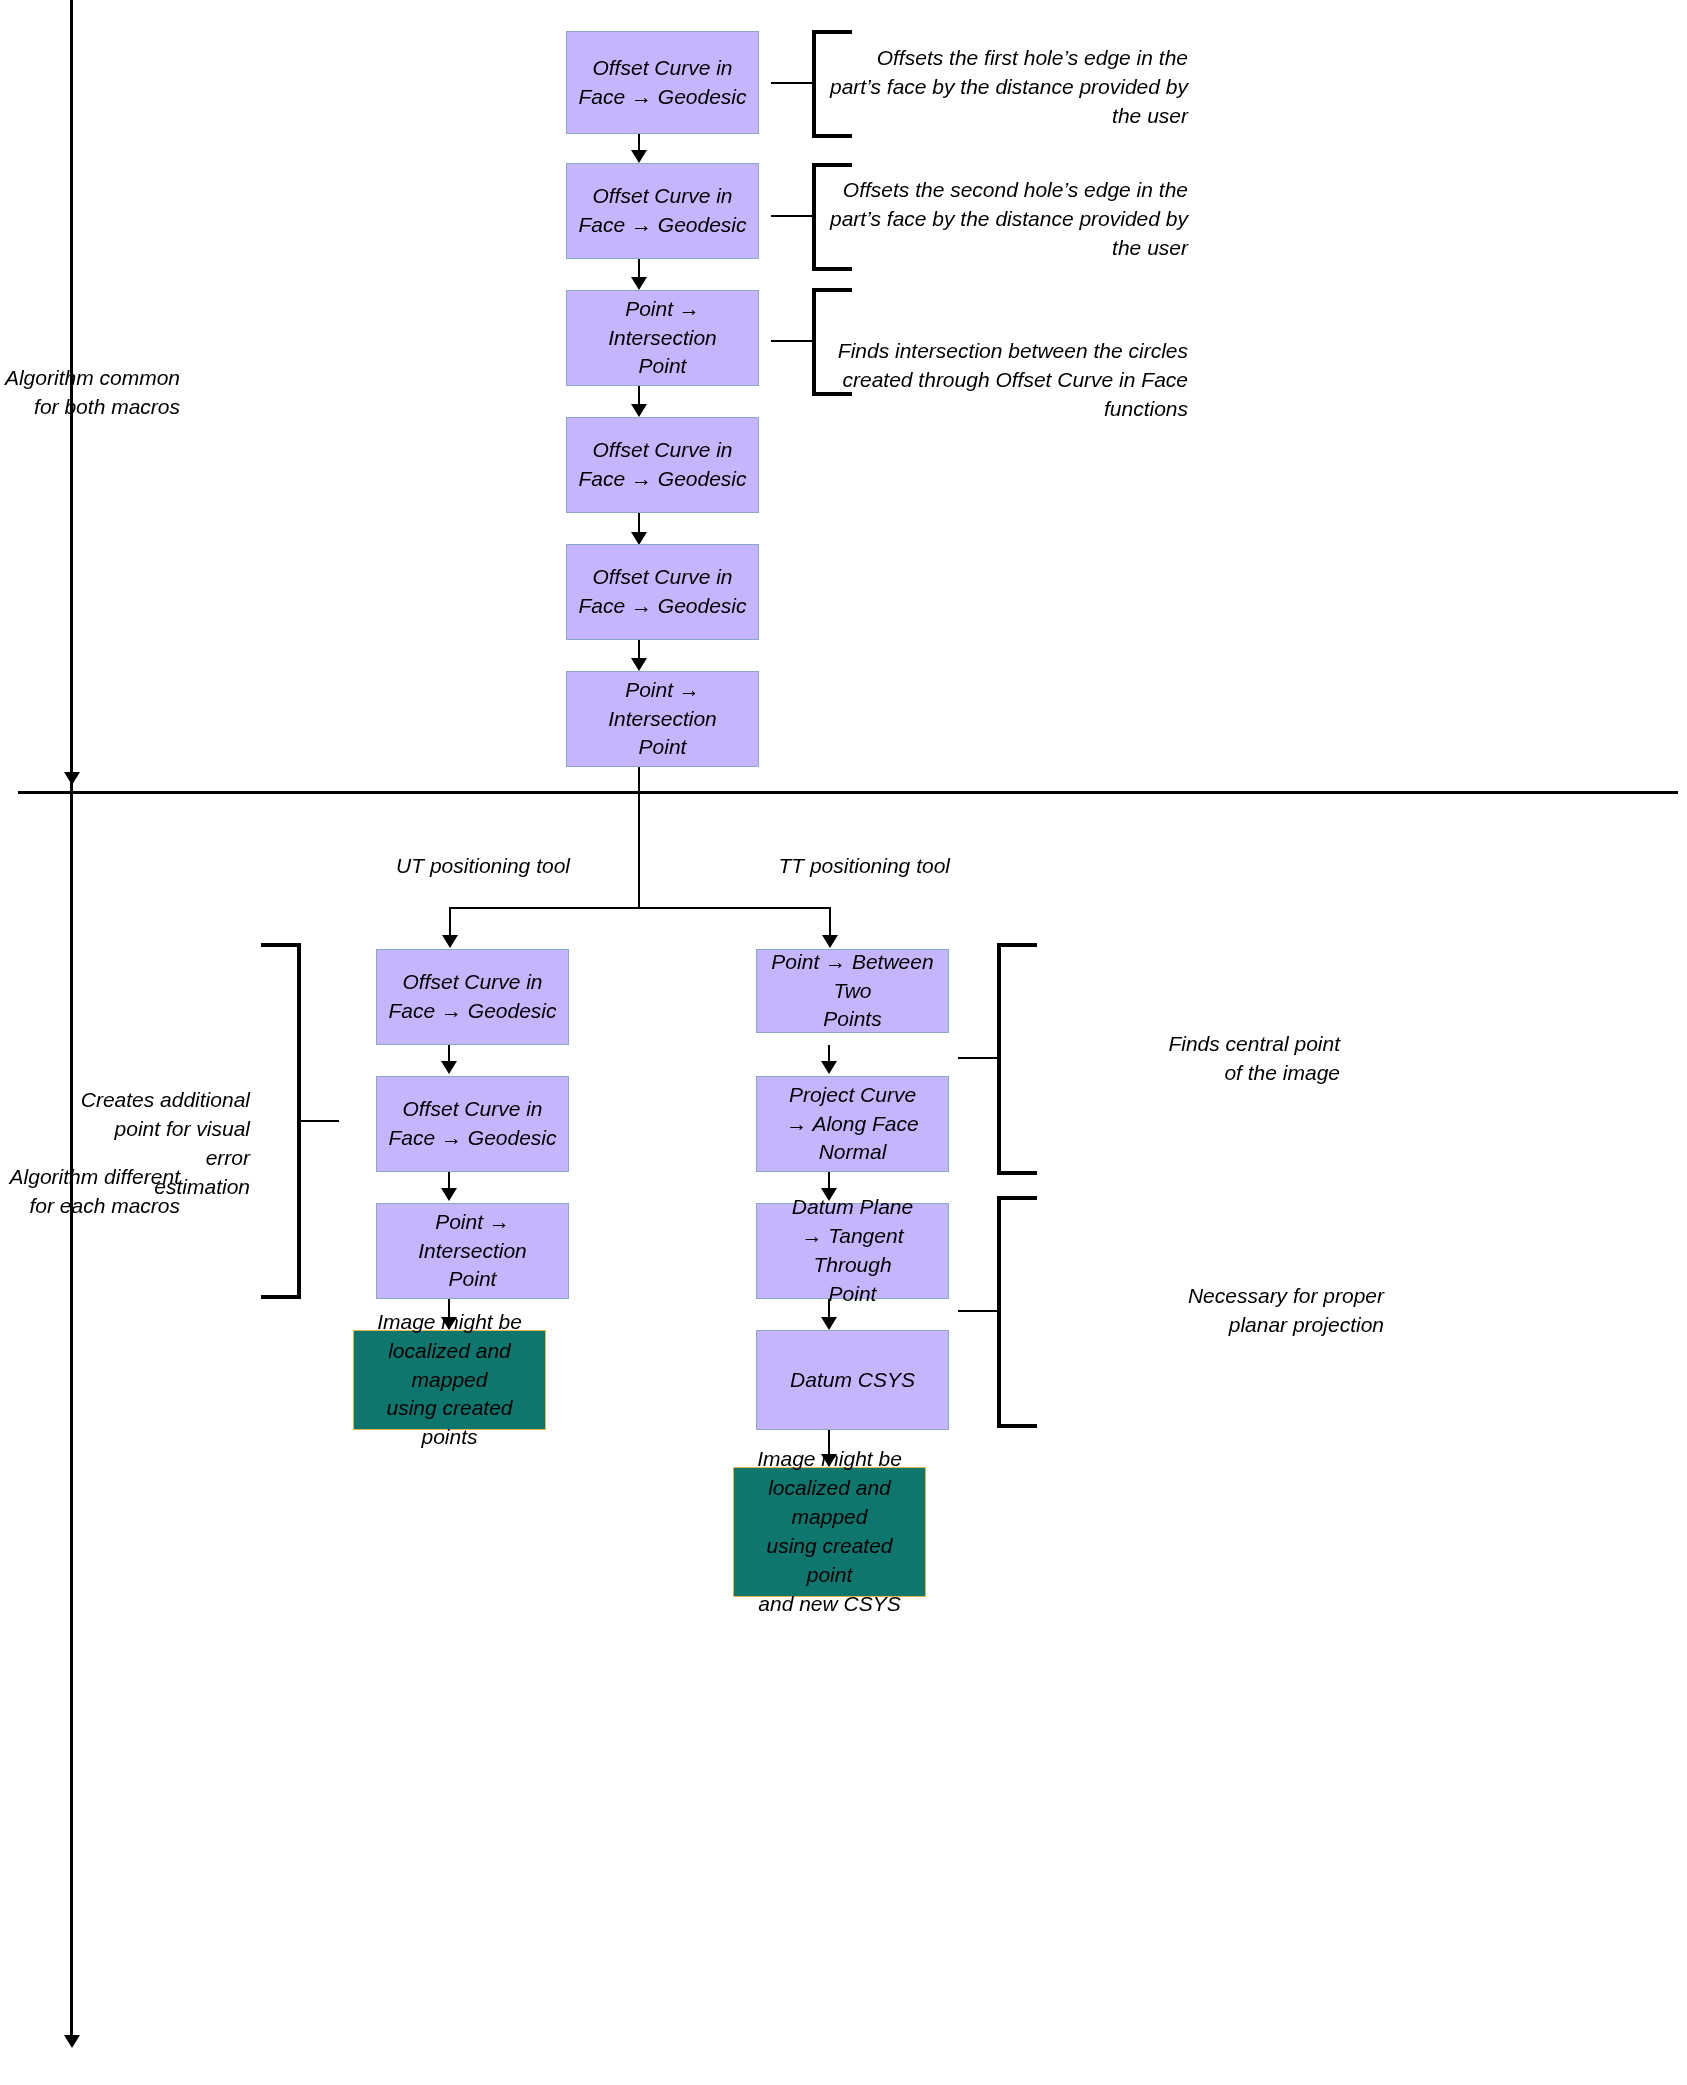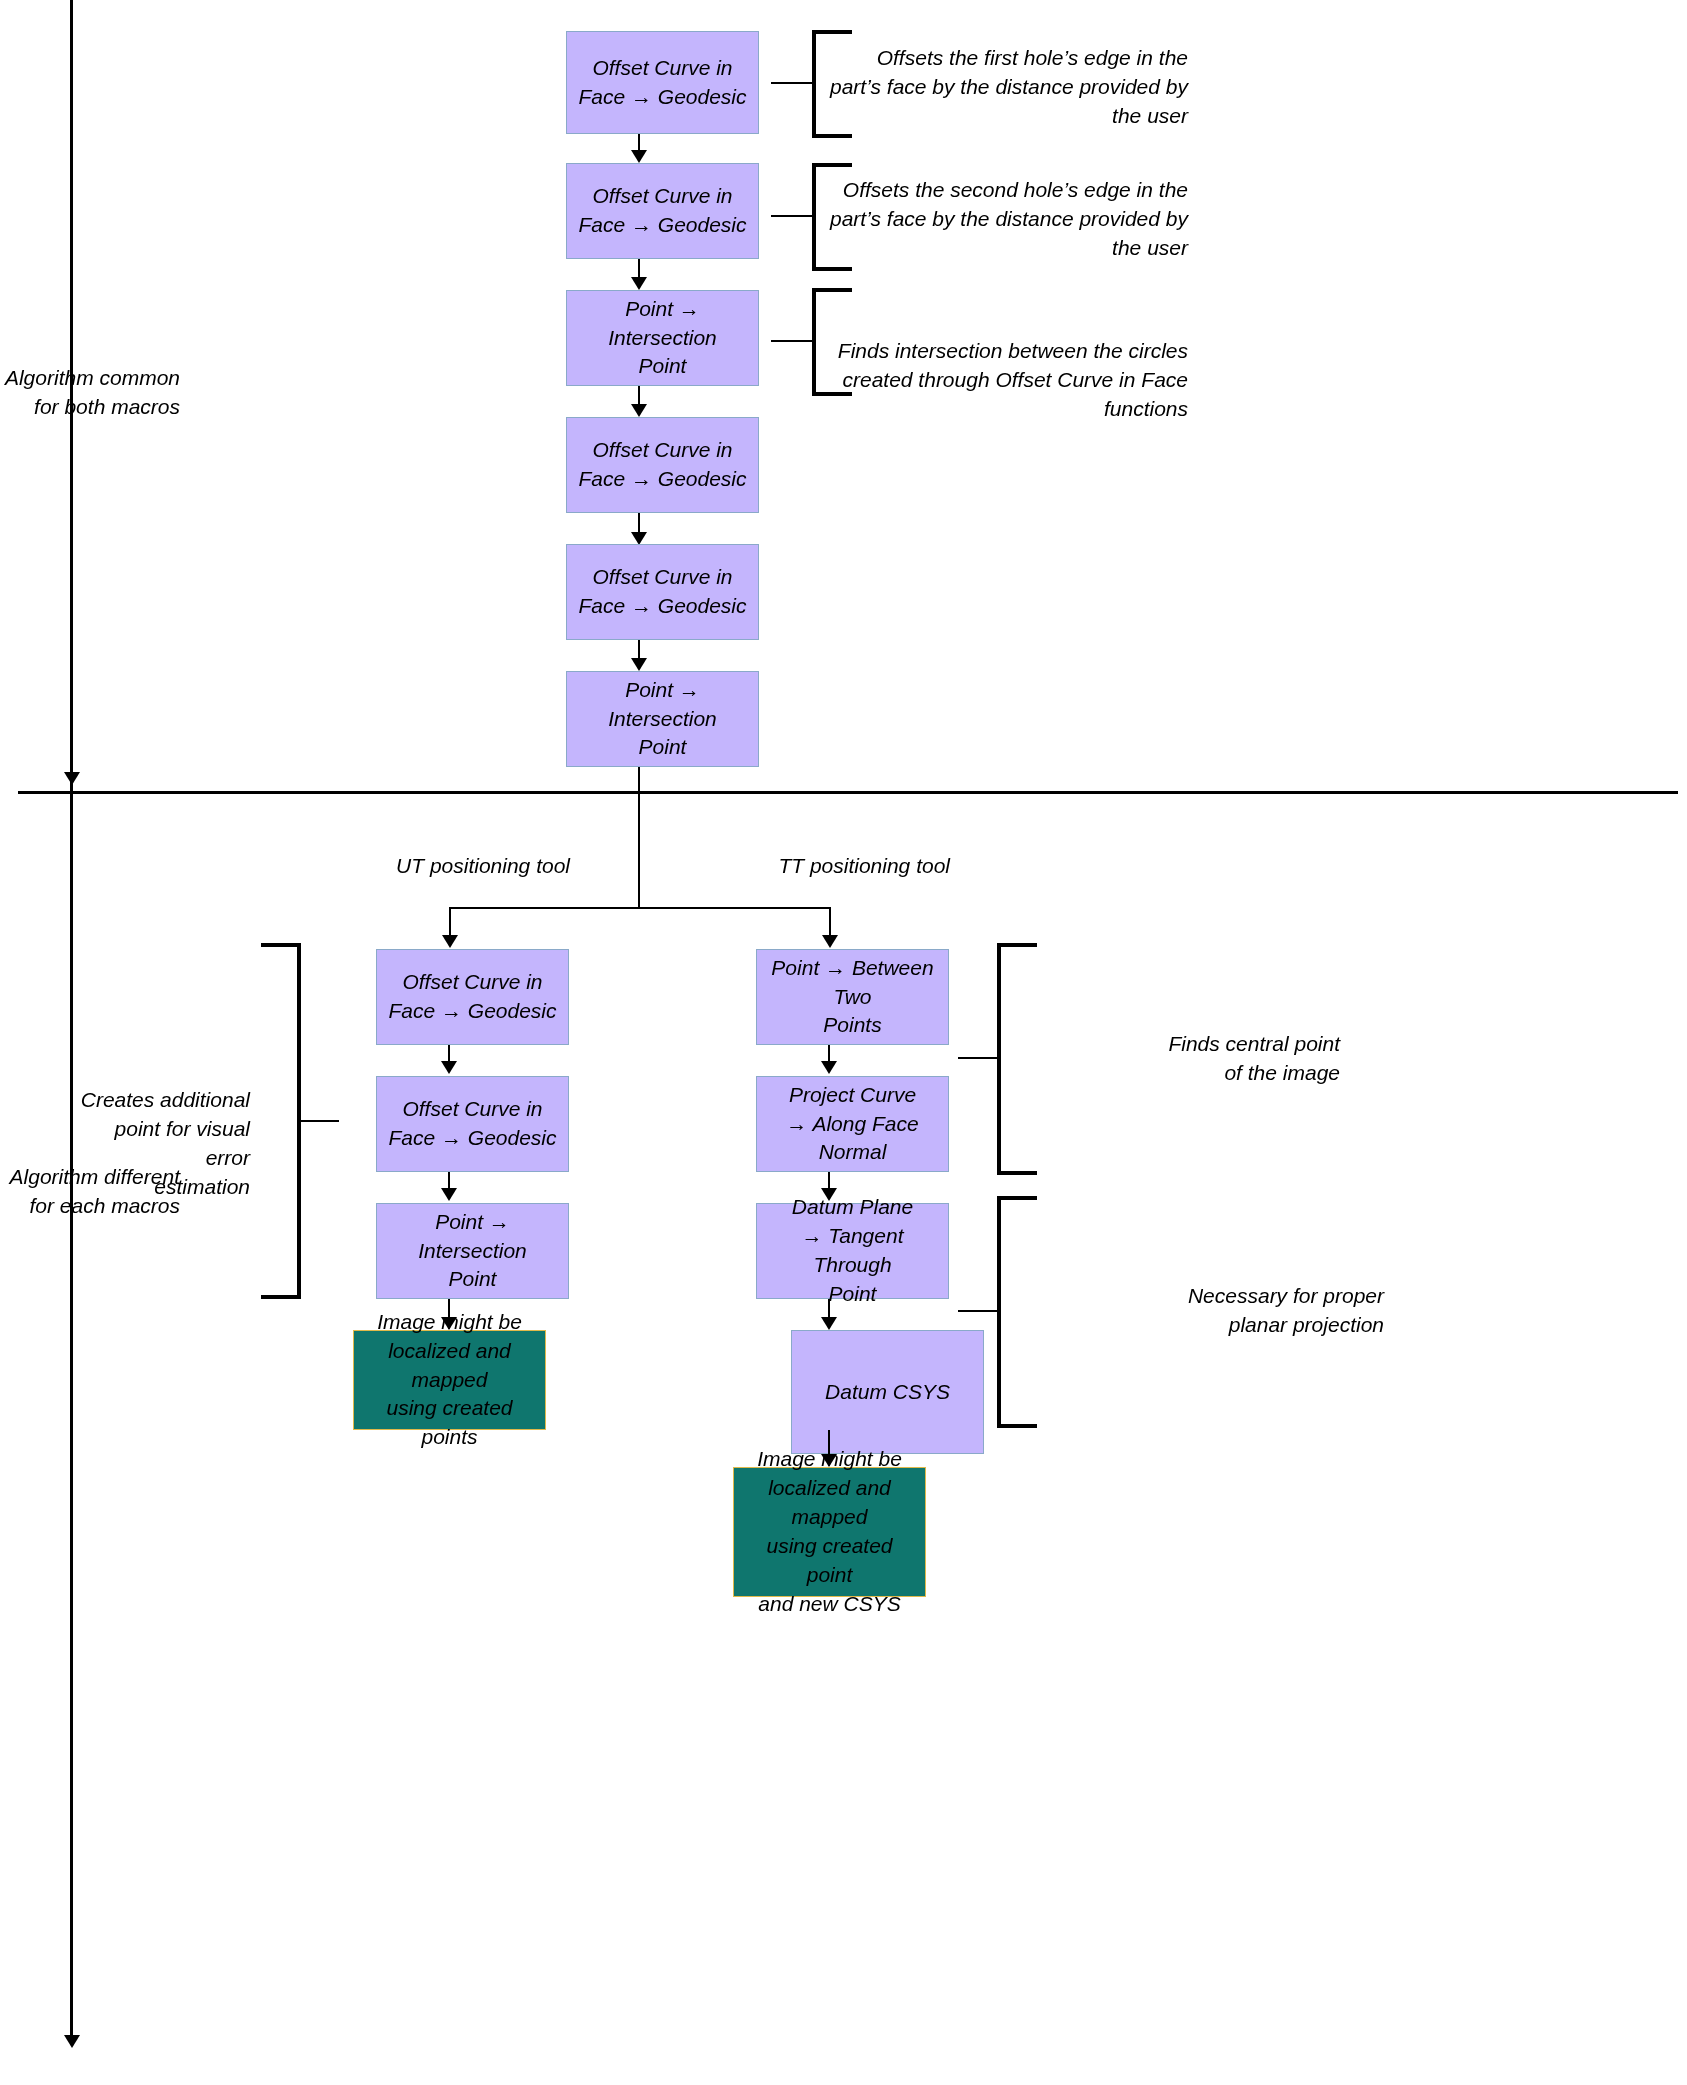--- a/index.html
+++ b/index.html
@@ -182,37 +182,37 @@
   <div class="bracket left" style="left:257px; top:943px; width:44px; height:356px;">
     <div class="bv"></div>
       <div class="bt"></div>
       <div class="bb"></div>
   </div>
   <div class="hline" style="left:299px; top:1120px; width:40px;"></div>
   <div class="lbl" style="left:80px; top:1086px; width:170px;">Creates additional
 point for visual error
 estimation</div>
 
-  <div class="box process" style="left:733px; top:949px; width:193px; height:96px;">Point → Between Two
+  <div class="box process" style="left:733px; top:949px; width:193px; height:84px;">Point → Between Two
 Points</div>
   <div class="vline" style="left:828px; top:1045px; height:18px;"></div>
   <div class="arrowhead-down" style="left:821.2px; top:1061px;"></div>
 
   <div class="box process" style="left:733px; top:1076px; width:193px; height:96px;">Project Curve
 → Along Face Normal</div>
   <div class="vline" style="left:828px; top:1172px; height:18px;"></div>
   <div class="arrowhead-down" style="left:821.2px; top:1188px;"></div>
 
   <div class="box process" style="left:733px; top:1203px; width:193px; height:96px;">Datum Plane
 → Tangent Through
 Point</div>
   <div class="vline" style="left:828px; top:1299px; height:20px;"></div>
   <div class="arrowhead-down" style="left:821.2px; top:1317px;"></div>
 
-  <div class="box process" style="left:768px; top:1330px; width:193px; height:124px;">Datum CSYS</div>
+  <div class="box process" style="left:733px; top:1330px; width:193px; height:100px;">Datum CSYS</div>
   <div class="vline" style="left:828px; top:1430px; height:26px;"></div>
   <div class="arrowhead-down" style="left:821.2px; top:1454px;"></div>
 
   <div class="box result" style="left:733px; top:1467px; width:193px; height:130px;">Image might be
 localized and mapped
 using created point
 and new CSYS</div>
 
   <div class="bracket right" style="left:997px; top:943px; width:44px; height:232px;">
     <div class="bv"></div>

